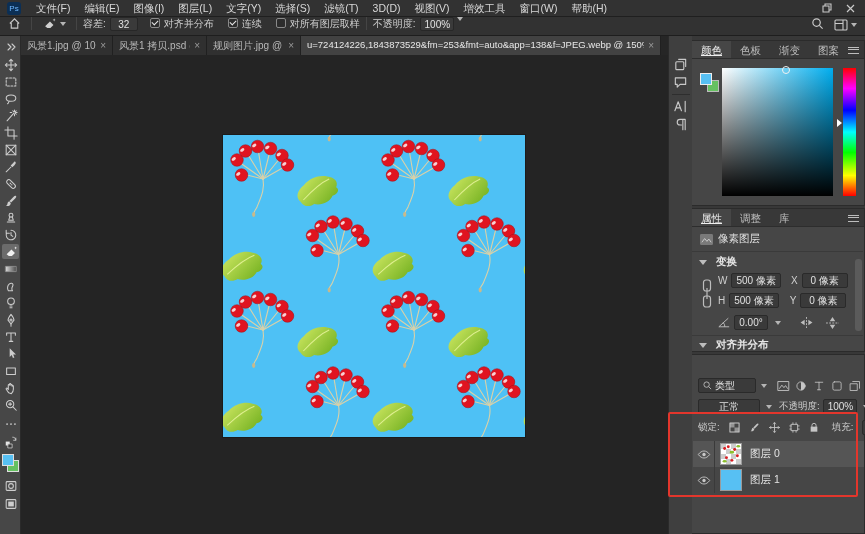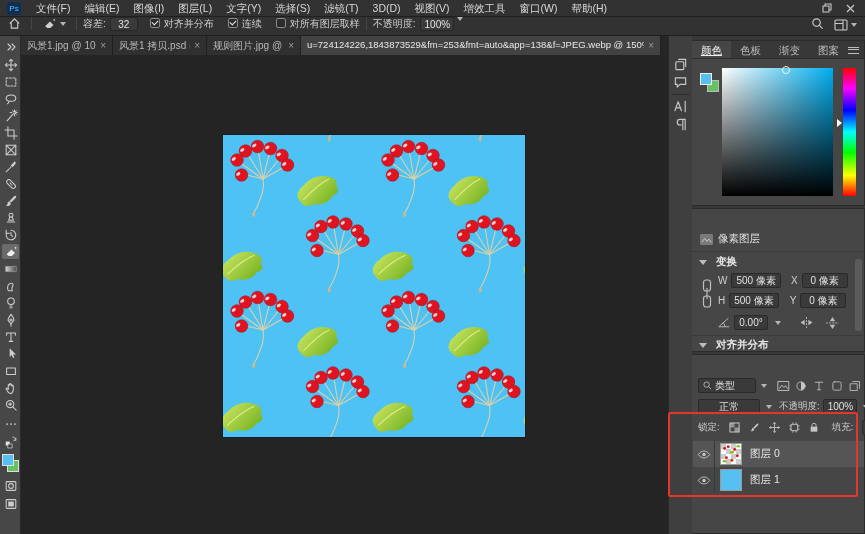--- a/index.html
+++ b/index.html
@@ -452,20 +452,26 @@
       </div>
       <div class="colorfield">
         <div class="cf-cursor" style="left:60px;top:-2px"></div>
       </div>
       <div class="huebar">
         <div class="huearrow" style="top:51px"></div>
       </div>
     </div>
 
     <div class="panel" style="top:172px;height:144px">
+      <div class="ptabs">
+        <div class="ptab active">属性</div>
+        <div class="ptab">调整</div>
+        <div class="ptab">库</div>
+        <div class="pmenu"></div>
+      </div>
       <div class="prow" style="left:7px;top:23px">
         <svg width="15" height="13" viewBox="0 0 16 14">
             <rect x="1" y="1" width="14" height="12" rx="1.5" fill="#7a7a7a"></rect>
             <path d="M3 10l3-4 2.5 3 2-2.5L13 10" stroke="#cfcfcf" fill="none" stroke-width="1"></path>
           </svg>
         <span style="font-size:10.5px;color:#e0e0e0">像素图层</span>
       </div>
       <div class="sect-div" style="top:42px"></div>
       <div class="prow" style="left:7px;top:46px">
         <span class="tri"></span>

